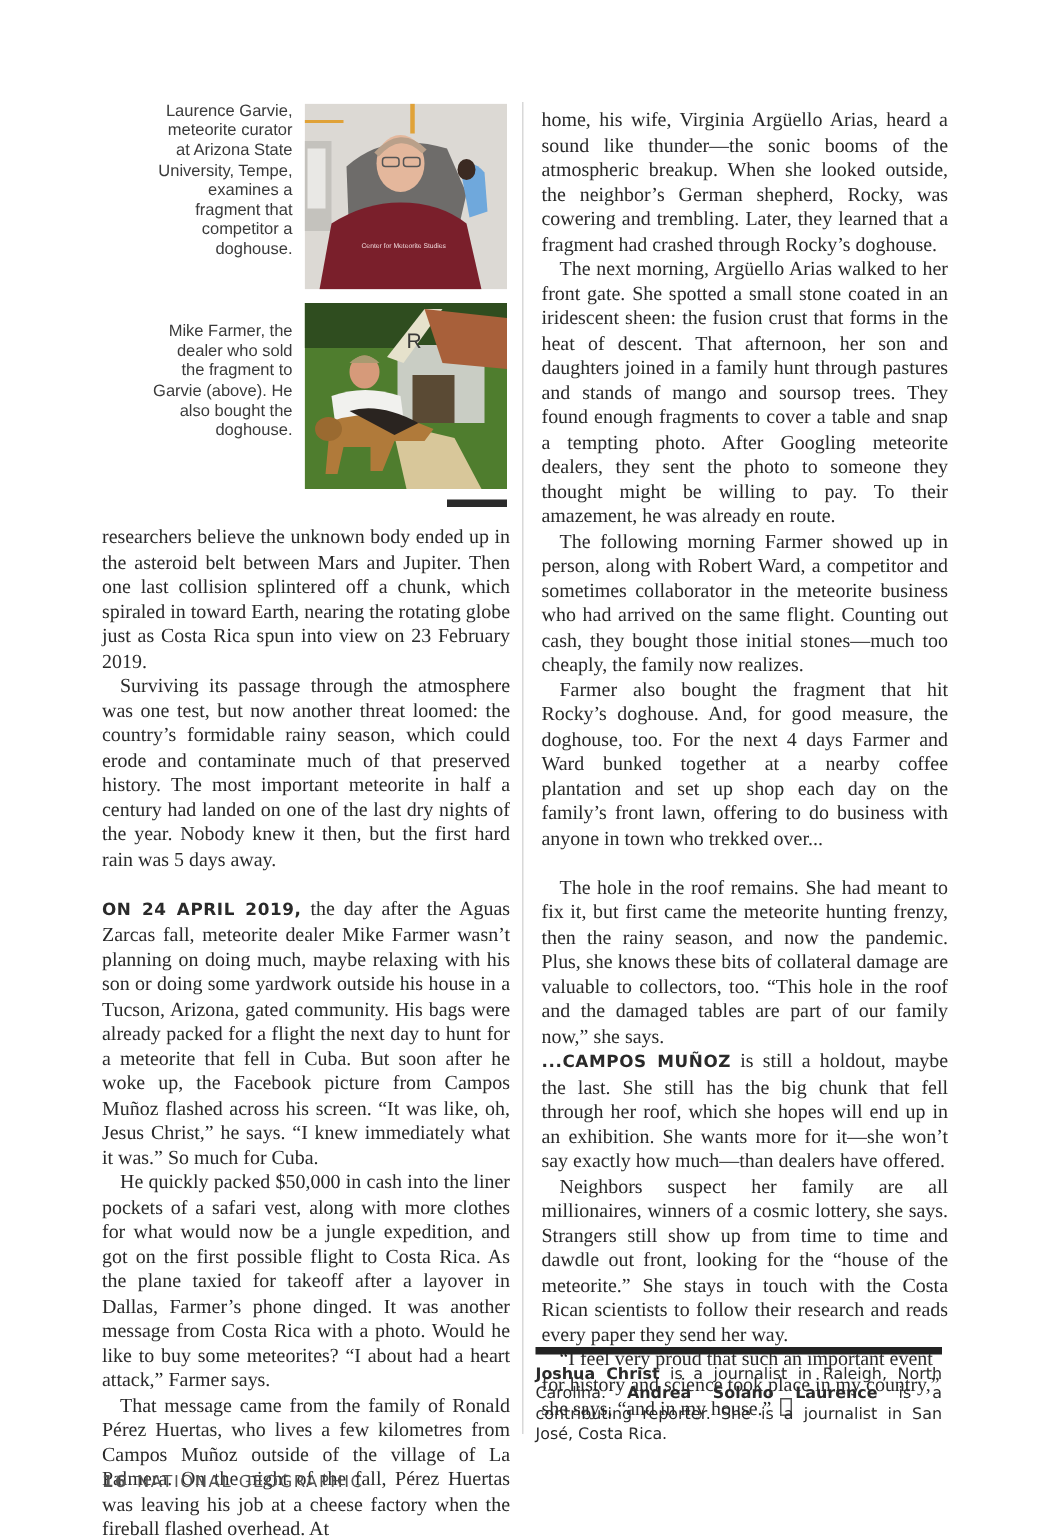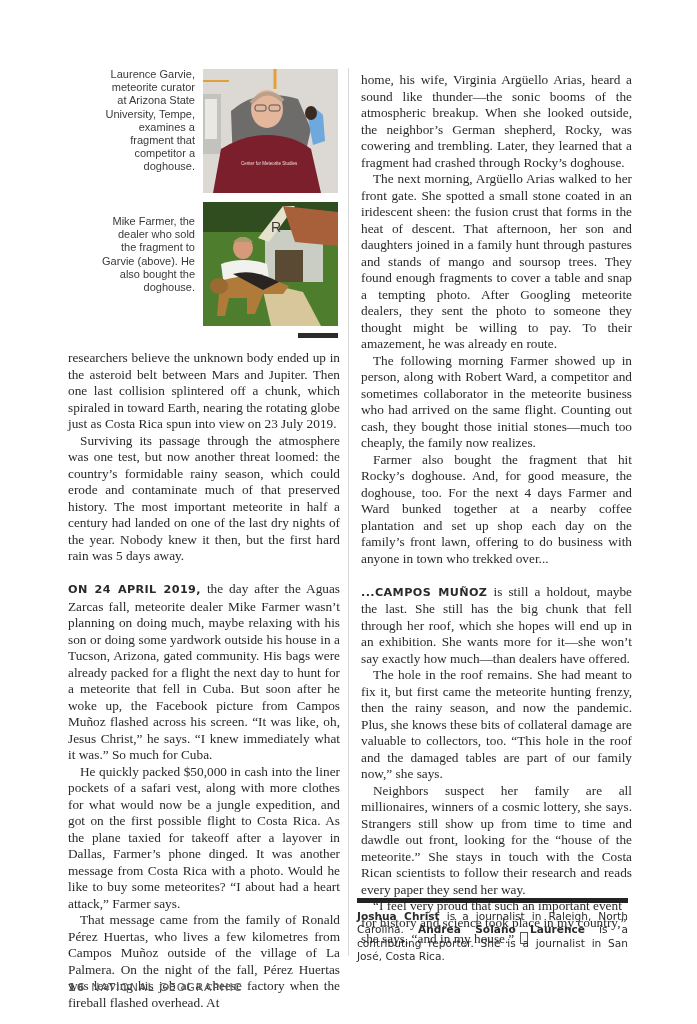--- a/index.html
+++ b/index.html
@@ -76,36 +76,36 @@
     <path d="M10 82 Q40 68 76 80 L86 84 L80 92 L60 92 L52 112 L44 112 L44 96 L26 96 L22 114 L14 114 L16 92 Z" fill="#b07a3a"></path>
     <path d="M30 72 Q50 66 76 80 L60 88 Z" fill="#2a2420"></path>
     <ellipse cx="16" cy="84" rx="9" ry="8" fill="#9a6a30"></ellipse>
   </svg>
 </div>
 <div class="photo-bar"></div>
 
 <div class="divider"></div>
 
 <div class="col-left serif">
-  <p class="body nofirst">researchers believe the unknown body ended up in the asteroid belt between Mars and Jupiter. Then one last collision splintered off a chunk, which spiraled in toward Earth, nearing the rotating globe just as Costa Rica spun into view on 23 July 2019.</p>
+  <p class="body nofirst">researchers believe the unknown body ended up in the asteroid belt between Mars and Jupiter. Then one last collision splintered off a chunk, which spiraled in toward Earth, nearing the rotating globe just as Costa Rica spun into view on 23 February 2019.</p>
   <p class="body indent">Surviving its passage through the atmosphere was one test, but now another threat loomed: the coun­try’s formidable rainy season, which could erode and contaminate much of that preserved history. The most important meteorite in half a century had landed on one of the last dry nights of the year. Nobody knew it then, but the first hard rain was 5 days away.</p>
   <div class="gap"></div>
   <p class="body nofirst"><span class="lead-caps">ON 24 APRIL 2019,</span><span> the day after the Aguas Zarcas fall, meteorite dealer Mike Farmer wasn’t planning on doing much, maybe relaxing with his son or doing some yardwork outside his house in a Tucson, Arizona, gated community. His bags were already packed for a flight the next day to hunt for a mete­orite that fell in Cuba. But soon after he woke up, the Facebook picture from Campos Muñoz flashed across his screen. “It was like, oh, Jesus Christ,” he says. “I knew immediately what it was.” So much for Cuba.</span></p>
   <p class="body indent">He quickly packed $50,000 in cash into the liner pockets of a safari vest, along with more clothes for what would now be a jungle expedition, and got on the first possible flight to Costa Rica. As the plane taxied for takeoff after a layover in Dallas, Farmer’s phone dinged. It was another message from Costa Rica with a photo. Would he like to buy some meteor­ites? “I about had a heart attack,” Farmer says.</p>
   <p class="body indent">That message came from the family of Ronald Pérez Huertas, who lives a few kilometres from Campos Muñoz outside of the village of La Palmera. On the night of the fall, Pérez Huertas was leaving his job at a cheese factory when the fireball flashed overhead. At</p>
 </div>
 
 <div class="col-right serif">
   <p class="body nofirst">home, his wife, Virginia Argüello Arias, heard a sound like thunder—the sonic booms of the atmospheric breakup. When she looked outside, the neighbor’s German shepherd, Rocky, was cowering and trem­bling. Later, they learned that a fragment had crashed through Rocky’s doghouse.</p>
   <p class="body indent">The next morning, Argüello Arias walked to her front gate. She spotted a small stone coated in an iridescent sheen: the fusion crust that forms in the heat of descent. That afternoon, her son and daugh­ters joined in a family hunt through pastures and stands of mango and soursop trees. They found enough fragments to cover a table and snap a tempt­ing photo. After Googling meteorite dealers, they sent the photo to someone they thought might be willing to pay. To their amazement, he was already en route.</p>
   <p class="body indent">The following morning Farmer showed up in person, along with Robert Ward, a competitor and sometimes collaborator in the meteorite business who had arrived on the same flight. Counting out cash, they bought those initial stones—much too cheaply, the family now realizes.</p>
   <p class="body indent">Farmer also bought the fragment that hit Rocky’s doghouse. And, for good measure, the doghouse, too. For the next 4 days Farmer and Ward bunked together at a nearby coffee plantation and set up shop each day on the family’s front lawn, offering to do business with anyone in town who trekked over...</p>
   <div class="gap"></div>
+  <p class="body indent">The hole in the roof remains. She had meant to fix it, but first came the meteorite hunting frenzy, then the rainy season, and now the pandemic. Plus, she knows these bits of collateral damage are valuable to collectors, too. “This hole in the roof and the damaged tables are part of our family now,” she says.</p>
   <p class="body nofirst"><span class="lead-caps">...CAMPOS MUÑOZ</span><span> is still a holdout, maybe the last. She still has the big chunk that fell through her roof, which she hopes will end up in an exhibition. She wants more for it—she won’t say exactly how much—than dealers have offered.</span></p>
-  <p class="body indent">The hole in the roof remains. She had meant to fix it, but first came the meteorite hunting frenzy, then the rainy season, and now the pandemic. Plus, she knows these bits of collateral damage are valuable to collectors, too. “This hole in the roof and the damaged tables are part of our family now,” she says.</p>
   <p class="body indent">Neighbors suspect her family are all millionaires, winners of a cosmic lottery, she says. Strangers still show up from time to time and dawdle out front, looking for the “house of the meteorite.” She stays in touch with the Costa Rican scientists to follow their research and reads every paper they send her way.</p>
   <p class="body indent" style="text-align:left"><span>“I feel very proud that such an important event for history and science took place in my country,” she says, “and in my house.”</span><span class="endmark"></span></p>
 </div>
 
 <div class="rule-thick"></div>
 <div class="bio">
   <b>Joshua Christ</b><span> is a journalist in Raleigh, North Carolina.</span>
   <b>Andrea Solano Laurence</b><span> is a contributing reporter. She is a journalist in San José, Costa Rica.</span>
 </div>
 

